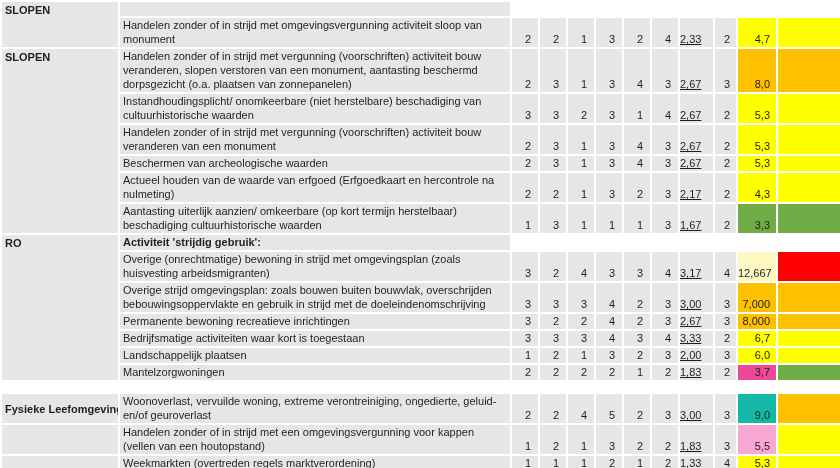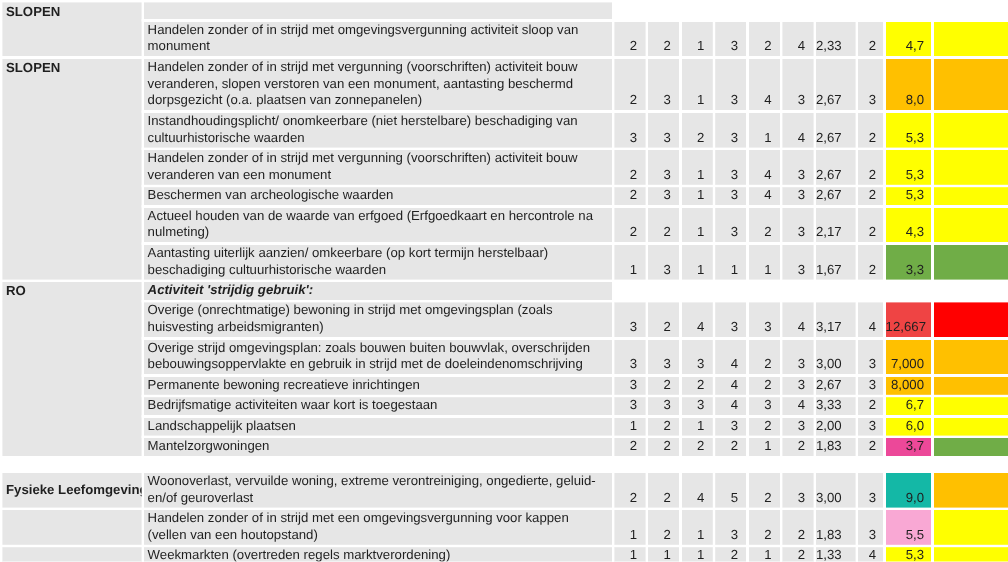--- a/index.html
+++ b/index.html
@@ -22,23 +22,23 @@
   tr.h3{height:45px;}
   tr.gap{height:10px;}
   td.cat{
     font-weight:bold;
     vertical-align:top;
     padding:1px 1px 0 3px;
     white-space:nowrap;
   }
   td.cat.mid{vertical-align:middle;padding-top:0;}
   td.desc{padding:0 2px 1px 3px;}
-  td.desc.bold{font-weight:bold;font-style:italic;}
+  td.desc.bold{font-weight:bold;}
   td.num{text-align:right;padding-right:7px;padding-bottom:1px;}
-  td.avg{padding-right:18px;}
+  td.avg{padding-right:18px;text-decoration:underline;}
   td.factor{padding-right:6px;}
   td.score{padding-right:6px;}
   td.blank{background:#fff;}
   td.gapcell{background:#fff;height:10px;}
 </style>
 </head>
 <body>
 
 <table>
   <colgroup>
@@ -161,21 +161,21 @@
       <tr class="h2">
         <td class="desc">Overige (onrechtmatige) bewoning in strijd met omgevingsplan (zoals huisvesting arbeidsmigranten)</td>
         <td class="num">3</td>
         <td class="num">2</td>
         <td class="num">4</td>
         <td class="num">3</td>
         <td class="num">3</td>
         <td class="num">4</td>
         <td class="num avg">3,17</td>
         <td class="num factor">4</td>
-        <td class="num score" style="background:#ef4444">12,667</td>
+        <td class="num score" style="background:#fef9c3">12,667</td>
         <td class="band" style="background:#FF0000"></td>
       </tr>
       <tr class="h2">
         <td class="desc">Overige strijd omgevingsplan: zoals bouwen buiten bouwvlak, overschrijden bebouwingsoppervlakte en gebruik in strijd met de doeleindenomschrijving</td>
         <td class="num">3</td>
         <td class="num">3</td>
         <td class="num">3</td>
         <td class="num">4</td>
         <td class="num">2</td>
         <td class="num">3</td>

